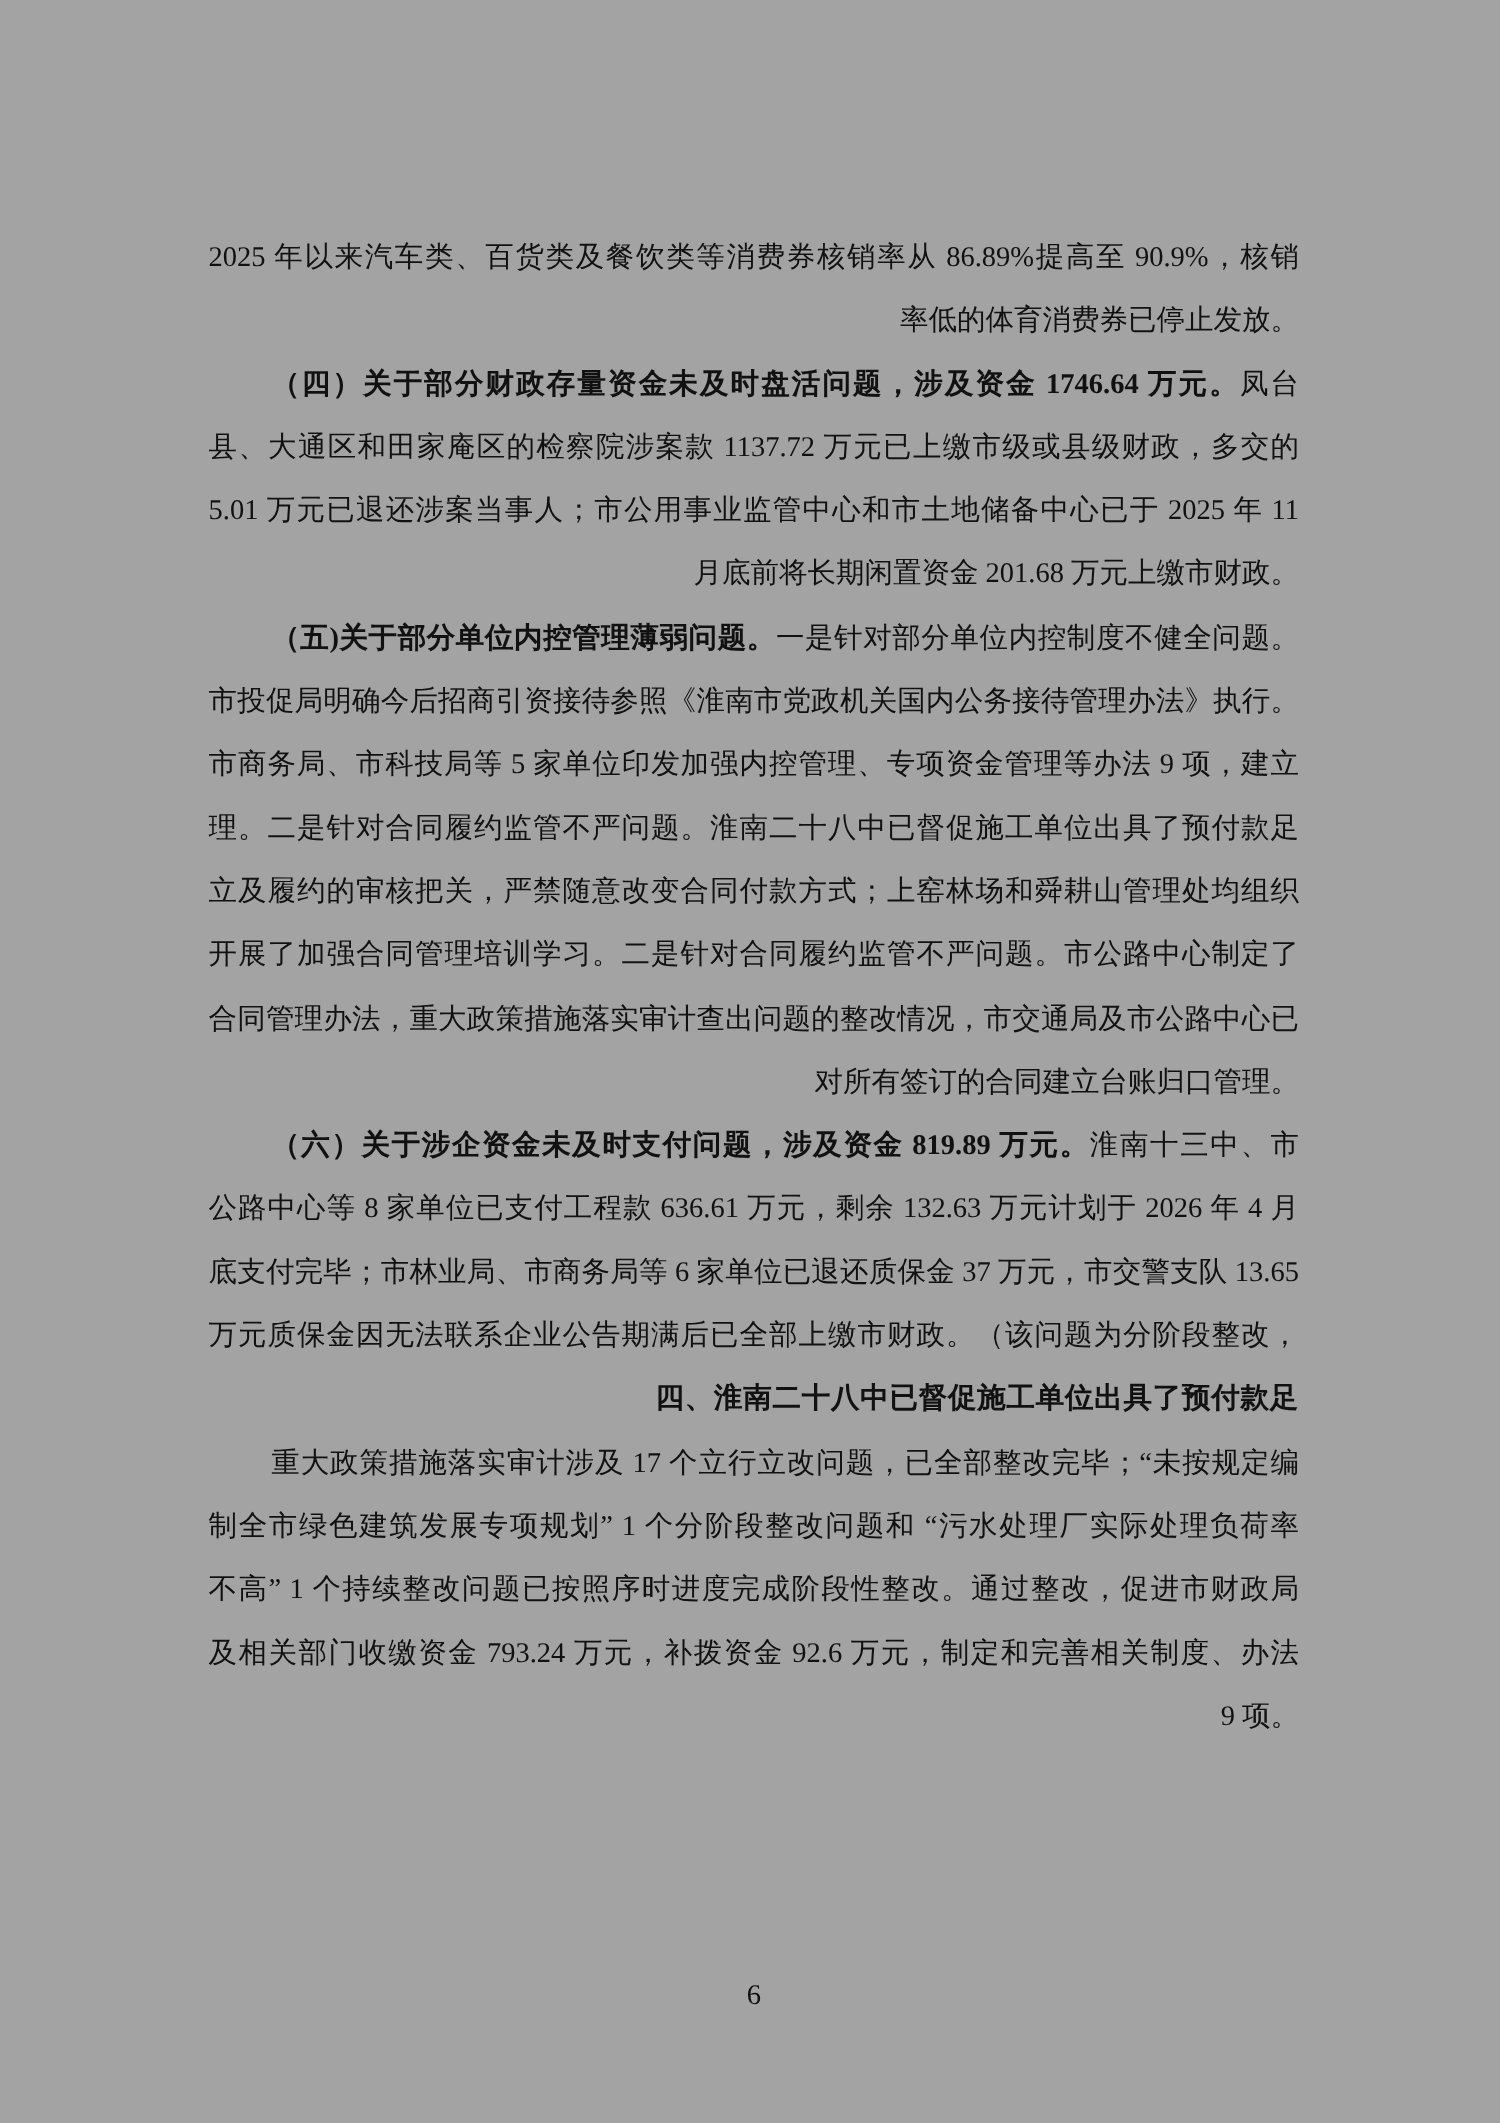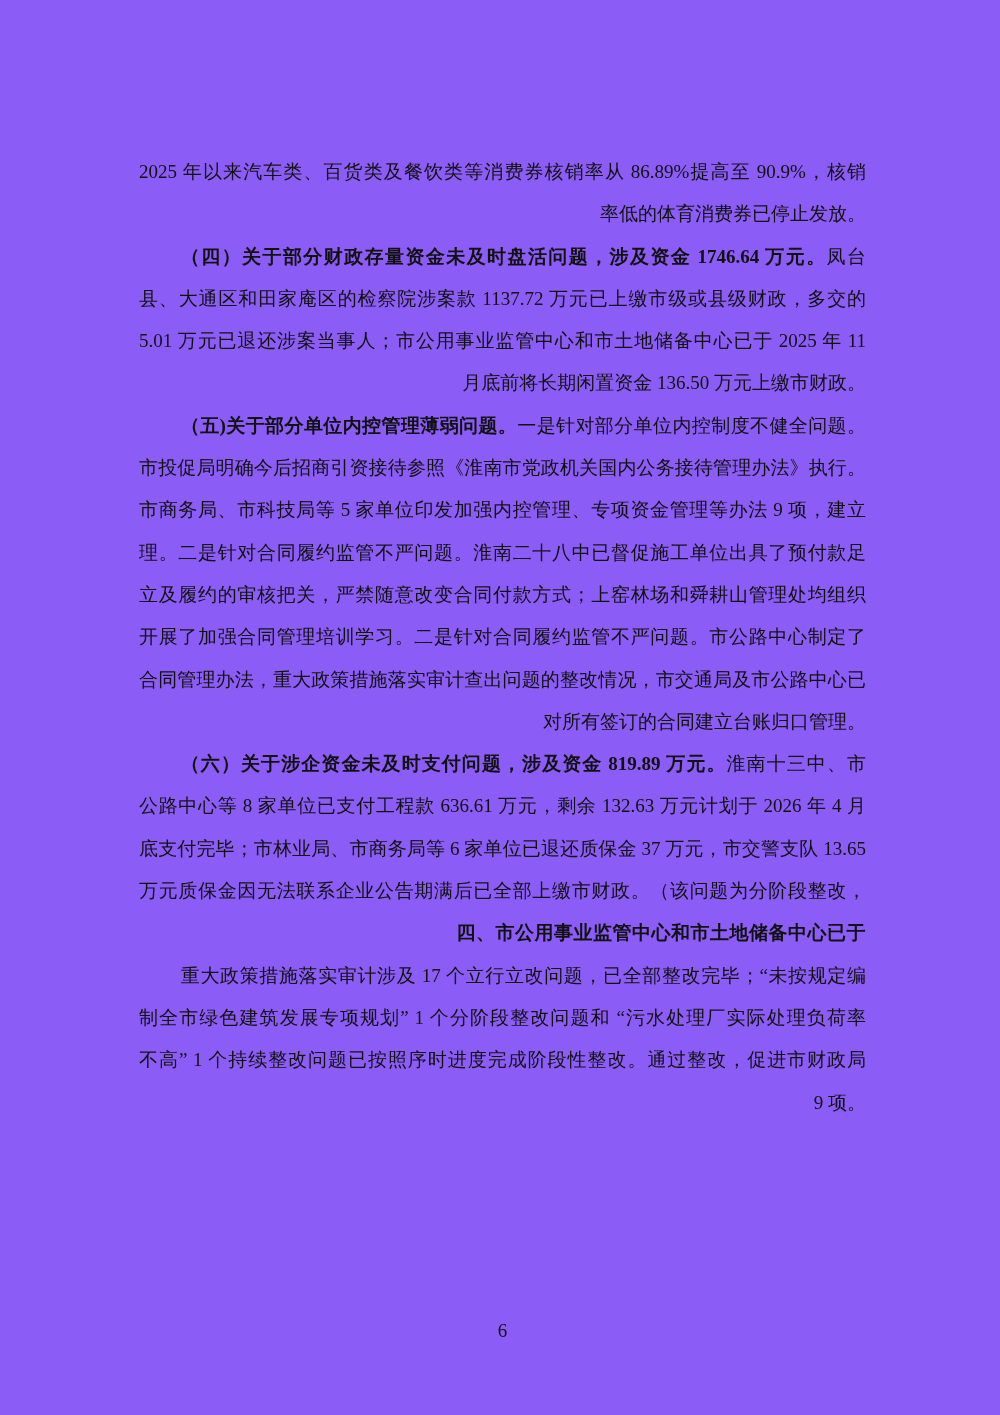--- a/index.html
+++ b/index.html
@@ -4,21 +4,21 @@
 <style>
   html, body {
     margin: 0;
     padding: 0;
     background: #ffffff;
   }
   .page {
     position: relative;
     width: 1000px;
     height: 1415px;
-    background: #8b5cf6;
+    background: #a3a3a3;
     overflow: hidden;
     font-family: "Liberation Serif", "DejaVu Serif", serif;
     color: #111111;
   }
   .textblock {
     position: absolute;
     left: 139px;
     top: 151px;
     width: 727px;
   }
@@ -64,39 +64,40 @@
 
 <div class="page">
   <div class="textblock">
 
     <div class="line fill"><span>2025 年以来汽车类、百货类及餐饮类等消费券核销率从 86.89%提高至 90.9%，核销</span></div>
     <div class="line"><span>率低的体育消费券已停止发放。</span></div>
 
     <div class="line fill indent"><span class="b">（四）关于部分财政存量资金未及时盘活问题，涉及资金 1746.64 万元。</span><span>凤台</span></div>
     <div class="line fill"><span>县、大通区和田家庵区的检察院涉案款 1137.72 万元已上缴市级或县级财政，多交的</span></div>
     <div class="line fill"><span>5.01 万元已退还涉案当事人；市公用事业监管中心和市土地储备中心已于 2025 年 11</span></div>
-    <div class="line"><span>月底前将长期闲置资金 136.50 万元上缴市财政。</span></div>
+    <div class="line"><span>月底前将长期闲置资金 201.68 万元上缴市财政。</span></div>
 
     <div class="line fill indent"><span class="b">（五)关于部分单位内控管理薄弱问题。</span><span>一是针对部分单位内控制度不健全问题。</span></div>
     <div class="line fill"><span>市投促局明确今后招商引资接待参照《淮南市党政机关国内公务接待管理办法》执行。</span></div>
     <div class="line fill"><span>市商务局、市科技局等 5 家单位印发加强内控管理、专项资金管理等办法 9 项，建立</span></div>
     <div class="line fill"><span>理。二是针对合同履约监管不严问题。淮南二十八中已督促施工单位出具了预付款足</span></div>
     <div class="line fill"><span>立及履约的审核把关，严禁随意改变合同付款方式；上窑林场和舜耕山管理处均组织</span></div>
     <div class="line fill"><span>开展了加强合同管理培训学习。二是针对合同履约监管不严问题。市公路中心制定了</span></div>
     <div class="line fill"><span>合同管理办法，重大政策措施落实审计查出问题的整改情况，市交通局及市公路中心已</span></div>
     <div class="line"><span>对所有签订的合同建立台账归口管理。</span></div>
 
     <div class="line fill indent"><span class="b">（六）关于涉企资金未及时支付问题，涉及资金 819.89 万元。</span><span>淮南十三中、市</span></div>
     <div class="line fill"><span>公路中心等 8 家单位已支付工程款 636.61 万元，剩余 132.63 万元计划于 2026 年 4 月</span></div>
     <div class="line fill"><span>底支付完毕；市林业局、市商务局等 6 家单位已退还质保金 37 万元，市交警支队 13.65</span></div>
     <div class="line fill"><span>万元质保金因无法联系企业公告期满后已全部上缴市财政。（该问题为分阶段整改，</span></div>
 
-    <div class="line heading indent"><span>四、市公用事业监管中心和市土地储备中心已于</span></div>
+    <div class="line heading indent"><span>四、淮南二十八中已督促施工单位出具了预付款足</span></div>
 
     <div class="line fill indent"><span>重大政策措施落实审计涉及 17 个立行立改问题，已全部整改完毕；“未按规定编</span></div>
     <div class="line fill"><span>制全市绿色建筑发展专项规划” 1 个分阶段整改问题和 “污水处理厂实际处理负荷率</span></div>
     <div class="line fill"><span>不高” 1 个持续整改问题已按照序时进度完成阶段性整改。通过整改，促进市财政局</span></div>
+    <div class="line fill"><span>及相关部门收缴资金 793.24 万元，补拨资金 92.6 万元，制定和完善相关制度、办法</span></div>
     <div class="line"><span>9 项。</span></div>
 
   </div>
 
   <div class="page-number">6</div>
 </div>
 
 </body></html>

